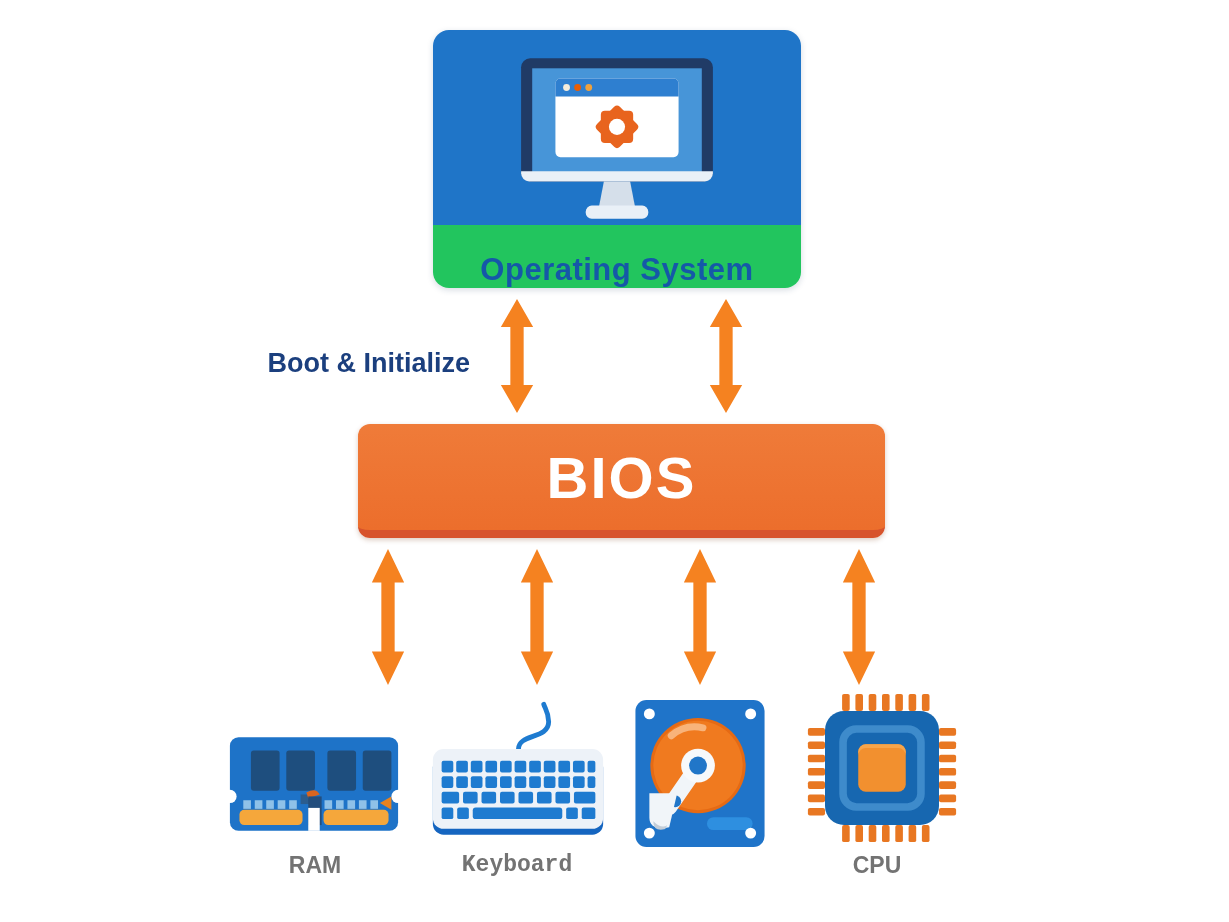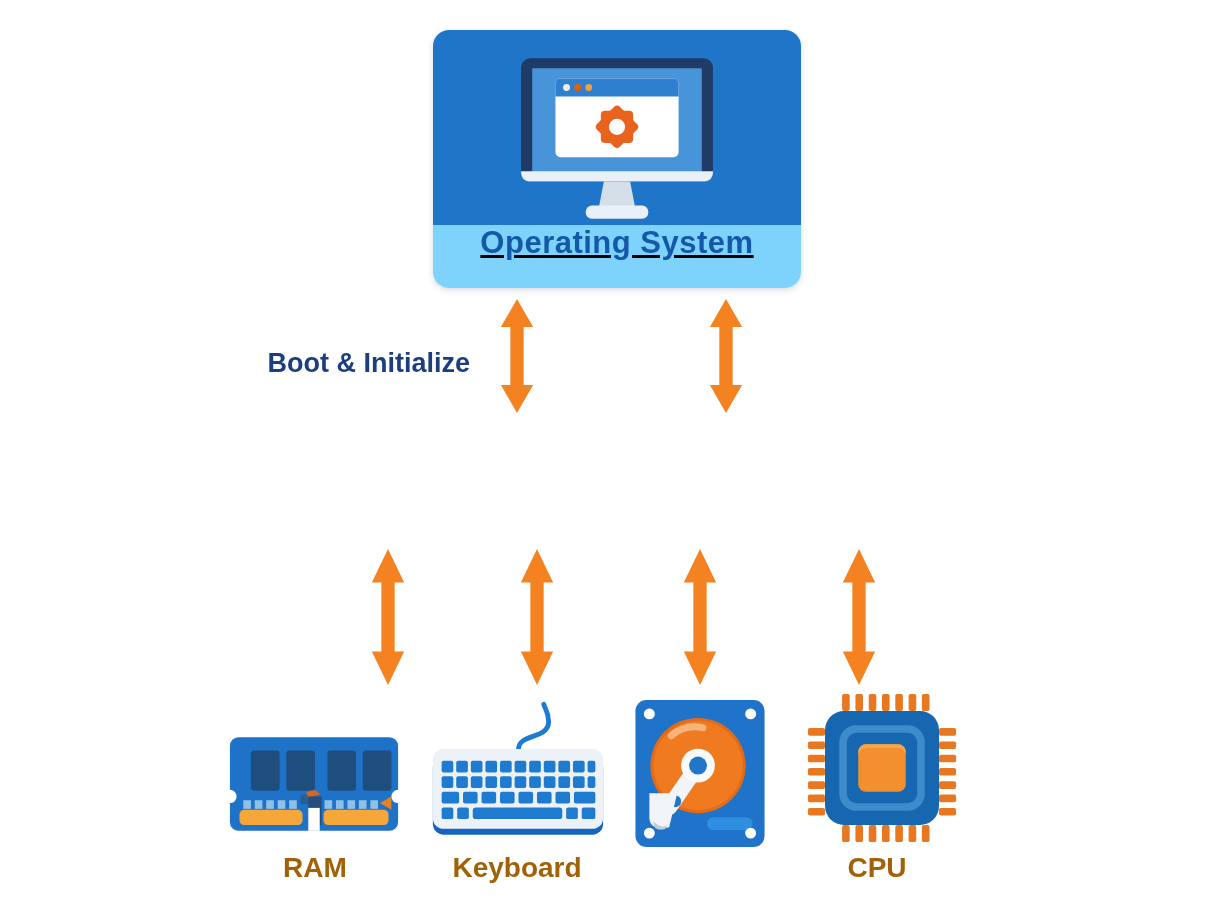--- a/index.html
+++ b/index.html
@@ -9,21 +9,21 @@
   }
   .abs{position:absolute;}
 
   
   .os-box{
     left:433px;top:30px;width:368px;height:258px;border-radius:16px;
     overflow:hidden;box-shadow:0 2px 6px rgba(30,60,100,.18);
   }
   .os-top{height:195px;background:#1F75C8;display:flex;align-items:flex-end;justify-content:center;}
   .os-label-bar{
-    height:63px;background:#7dd3fc;display:flex;align-items:flex-start;justify-content:center;text-decoration:underline;
+    height:63px;background:#22c55e;display:flex;align-items:flex-end;justify-content:center;
   }
   .os-label{font-size:31px;font-weight:bold;color:#1558A8;letter-spacing:.5px;}
 
   
   .arrow{display:block;}
 
   
   .conn-label{
     font-size:27px;font-weight:bold;color:#1B3F7E;white-space:nowrap;
   }
@@ -33,21 +33,21 @@
     left:358px;top:424px;width:527px;height:106px;border-radius:12px;
     background:linear-gradient(180deg,#EF7B39 0%,#EC6E2C 100%);
     border-bottom:8px solid #D7532C;
     display:flex;align-items:center;justify-content:center;
     box-shadow:0 2px 5px rgba(120,50,10,.25);
   }
   .bios-label{font-size:58px;font-weight:bold;color:#ffffff;letter-spacing:2px;}
 
   
   .hw-label{
-    font-size:28px;font-weight:bold;color:#a16207;text-align:center;white-space:nowrap;
+    font-size:23px;font-weight:bold;color:#737373;text-align:center;white-space:nowrap;
   }
 </style>
 </head>
 <body>
 
 <div id="canvas">
 
   <div class="abs os-box">
     <div class="os-top">
       <svg width="212" height="167" viewBox="0 0 210 165">
@@ -76,20 +76,23 @@
 
   <svg class="abs arrow" style="left:498px;top:299px;" width="38" height="114" viewBox="0 0 40 130" preserveAspectRatio="none">
     <polygon points="20,0 37,32 27,32 27,98 37,98 20,130 3,98 13,98 13,32 3,32" fill="#F58220"></polygon>
   </svg>
   <svg class="abs arrow" style="left:707px;top:299px;" width="38" height="114" viewBox="0 0 40 130" preserveAspectRatio="none">
     <polygon points="20,0 37,32 27,32 27,98 37,98 20,130 3,98 13,98 13,32 3,32" fill="#F58220"></polygon>
   </svg>
 
   <div class="abs conn-label" style="left:240px;top:338px;width:230px;text-align:right;margin-top:10px;">Boot &amp; Initialize</div>
 
+  <div class="abs bios-box">
+    <span class="bios-label">BIOS</span>
+  </div>
 
   <svg class="abs arrow" style="left:369px;top:549px;" width="38" height="136" viewBox="0 0 40 130" preserveAspectRatio="none">
     <polygon points="20,0 37,32 27,32 27,98 37,98 20,130 3,98 13,98 13,32 3,32" fill="#F58220"></polygon>
   </svg>
   <svg class="abs arrow" style="left:518px;top:549px;" width="38" height="136" viewBox="0 0 40 130" preserveAspectRatio="none">
     <polygon points="20,0 37,32 27,32 27,98 37,98 20,130 3,98 13,98 13,32 3,32" fill="#F58220"></polygon>
   </svg>
   <svg class="abs arrow" style="left:681px;top:549px;" width="38" height="136" viewBox="0 0 40 130" preserveAspectRatio="none">
     <polygon points="20,0 37,32 27,32 27,98 37,98 20,130 3,98 13,98 13,32 3,32" fill="#F58220"></polygon>
   </svg>
@@ -225,16 +228,16 @@
         <rect x="140" y="108" width="18" height="8" rx="2"></rect>
       <rect x="140" y="122" width="18" height="8" rx="2"></rect>
     </g>
     <rect x="20" y="20" width="120" height="120" rx="20" fill="#1767B0"></rect>
     <rect x="39" y="39" width="82" height="82" rx="14" fill="none" stroke="#3E8BCB" stroke-width="8"></rect>
     <rect x="55" y="55" width="50" height="50" rx="8" fill="#F2902F"></rect>
     <path d="M63,55 h34 a8,8 0 0 1 8,8 v4 a8,8 0 0 0 -8,-8 h-34 a8,8 0 0 0 -8,8 v-4 a8,8 0 0 1 8,-8 z" fill="#F7A54B"></path>
   </svg>
 
   <div class="abs hw-label" style="left:255px;top:852px;width:120px;">RAM</div>
-  <div class="abs hw-label" style="left:437px;top:852px;width:160px;">Keyboard</div>
+  <div class="abs hw-label" style="left:437px;top:852px;width:160px;font-family:Liberation Mono, monospace;">Keyboard</div>
   <div class="abs hw-label" style="left:817px;top:852px;width:120px;">CPU</div>
 
 </div>
 
 </body></html>

